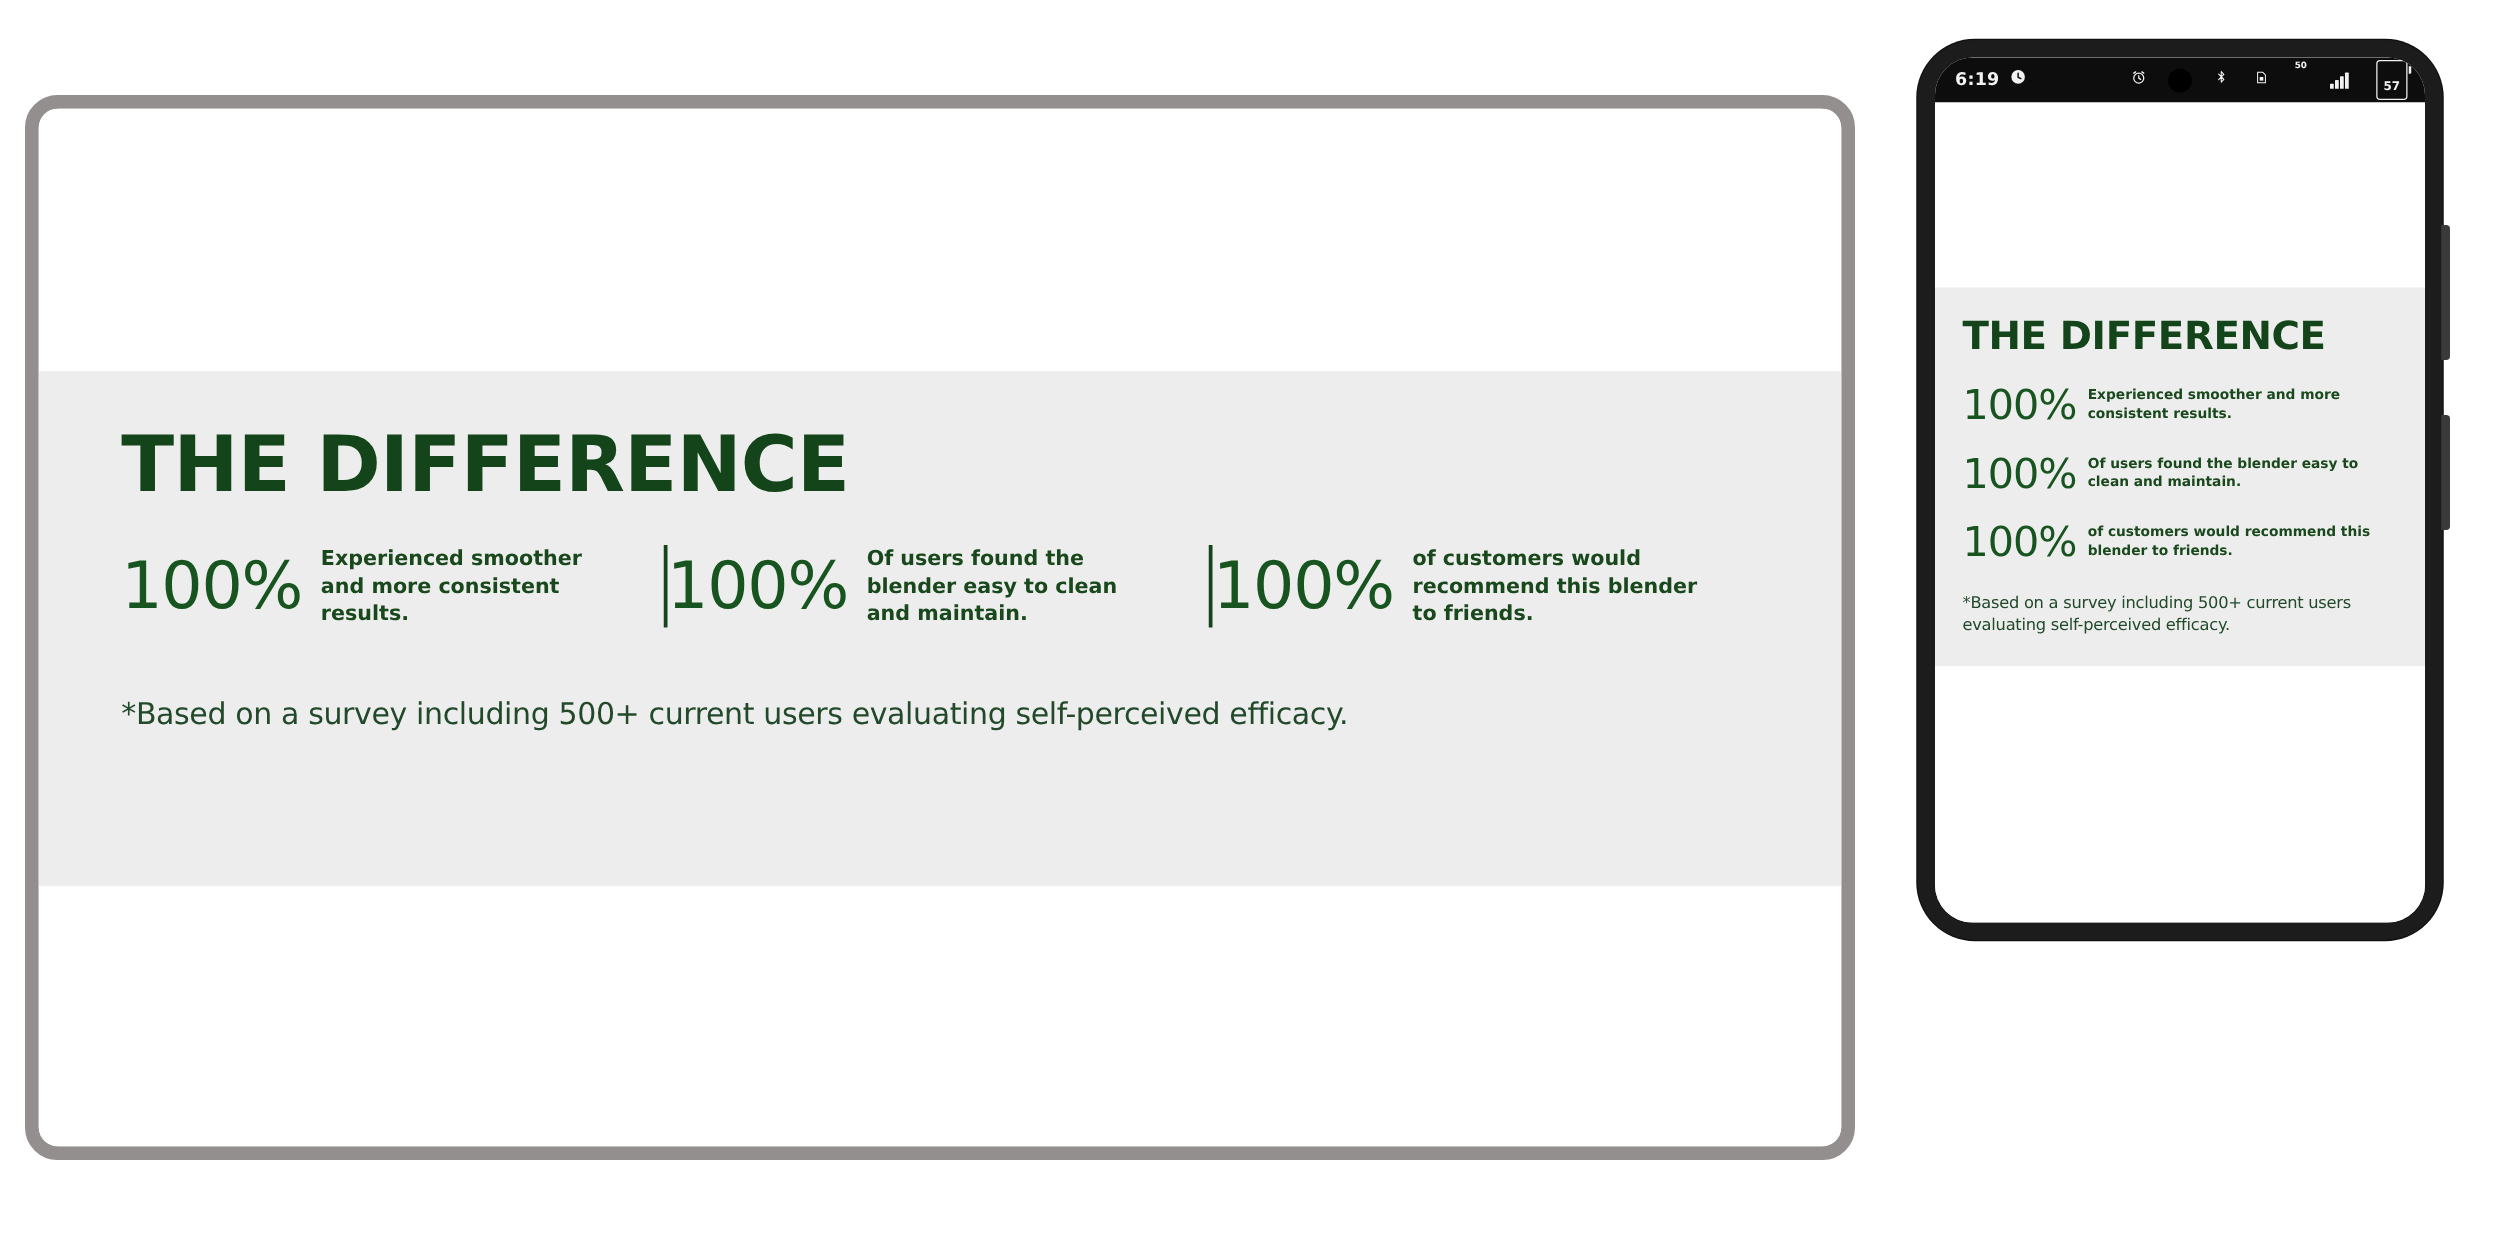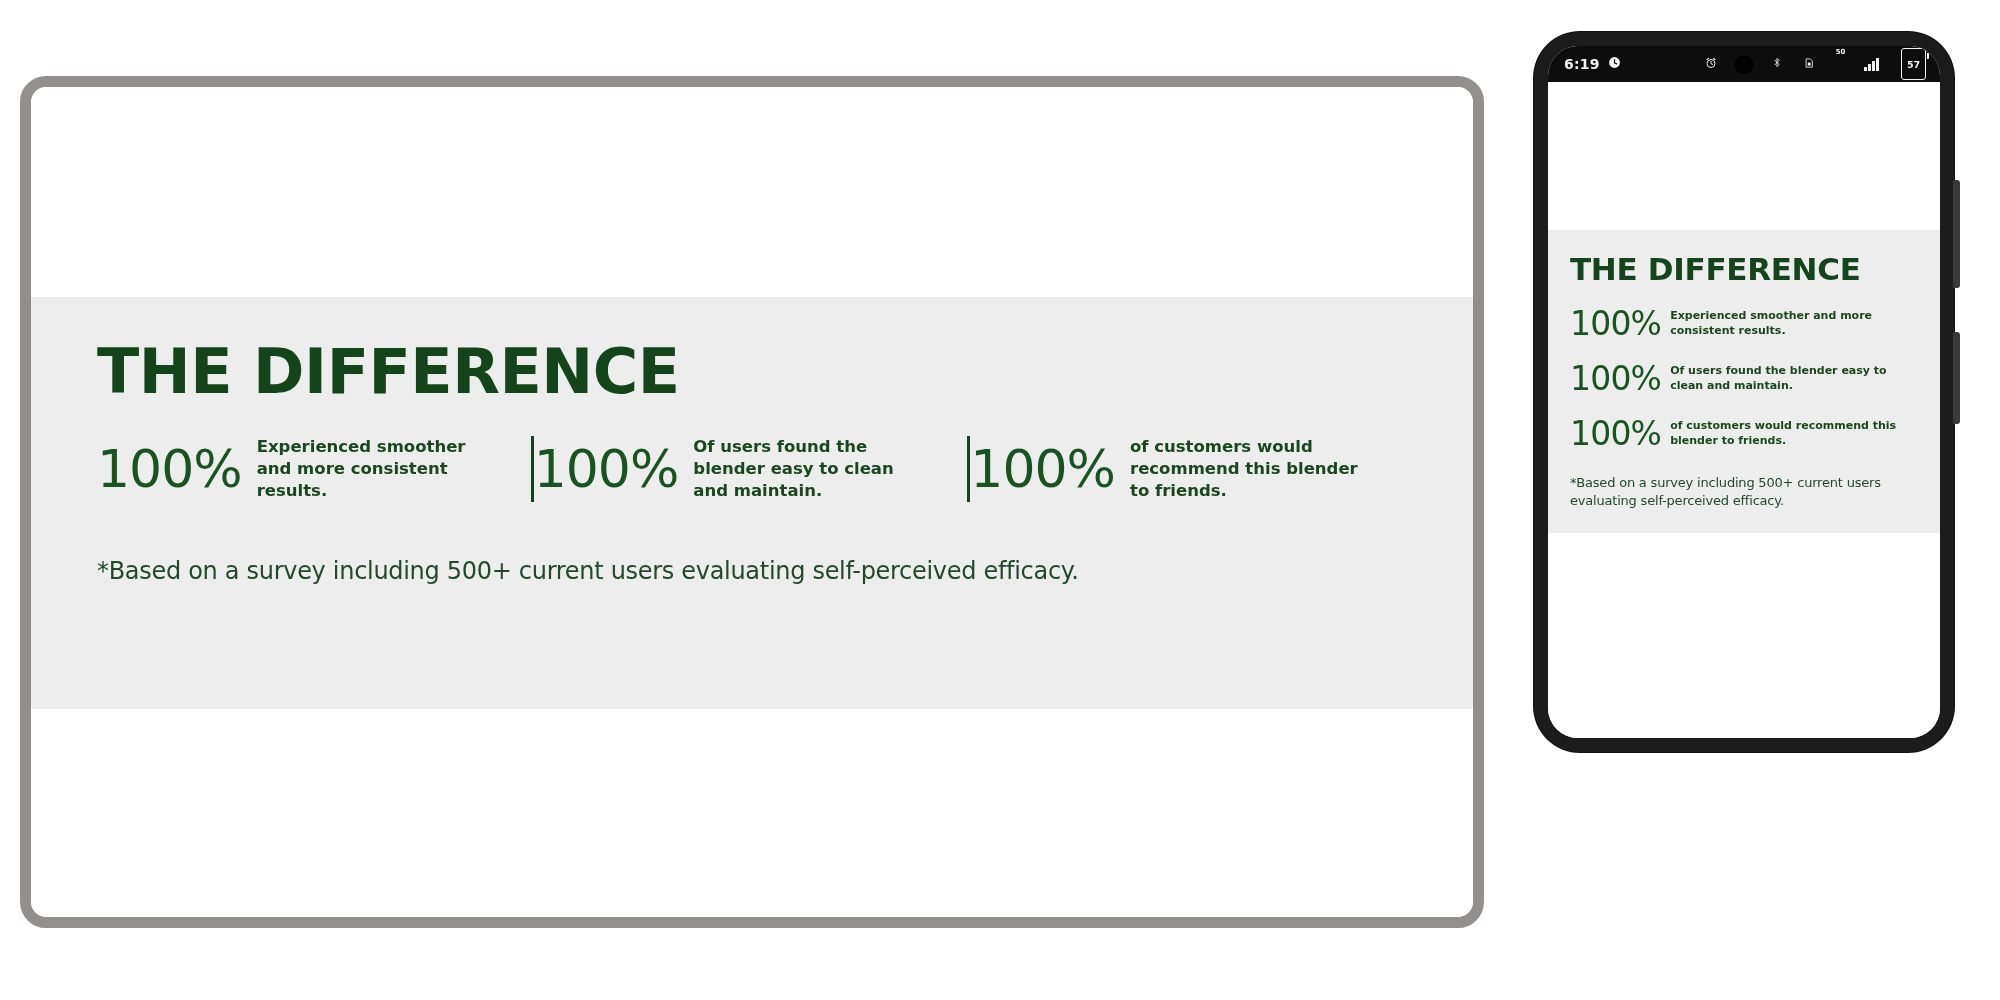--- a/index.html
+++ b/index.html
@@ -164,21 +164,20 @@
     width: 19px;
     height: 19px;
     background: #000000;
     border-radius: 50%;
   }
 
   .sb-icon { display: block; }
 
   .sb-battery {
     display: flex;
-    align-items: center;
     justify-content: center;
     min-width: 25px;
     height: 14px;
     border: 1.6px solid #f2f2f2;
     border-radius: 3px;
     font-family: "DejaVu Sans", sans-serif;
     font-size: 9.5px;
     font-weight: 700;
     padding: 15px 2px;
     position: relative;

